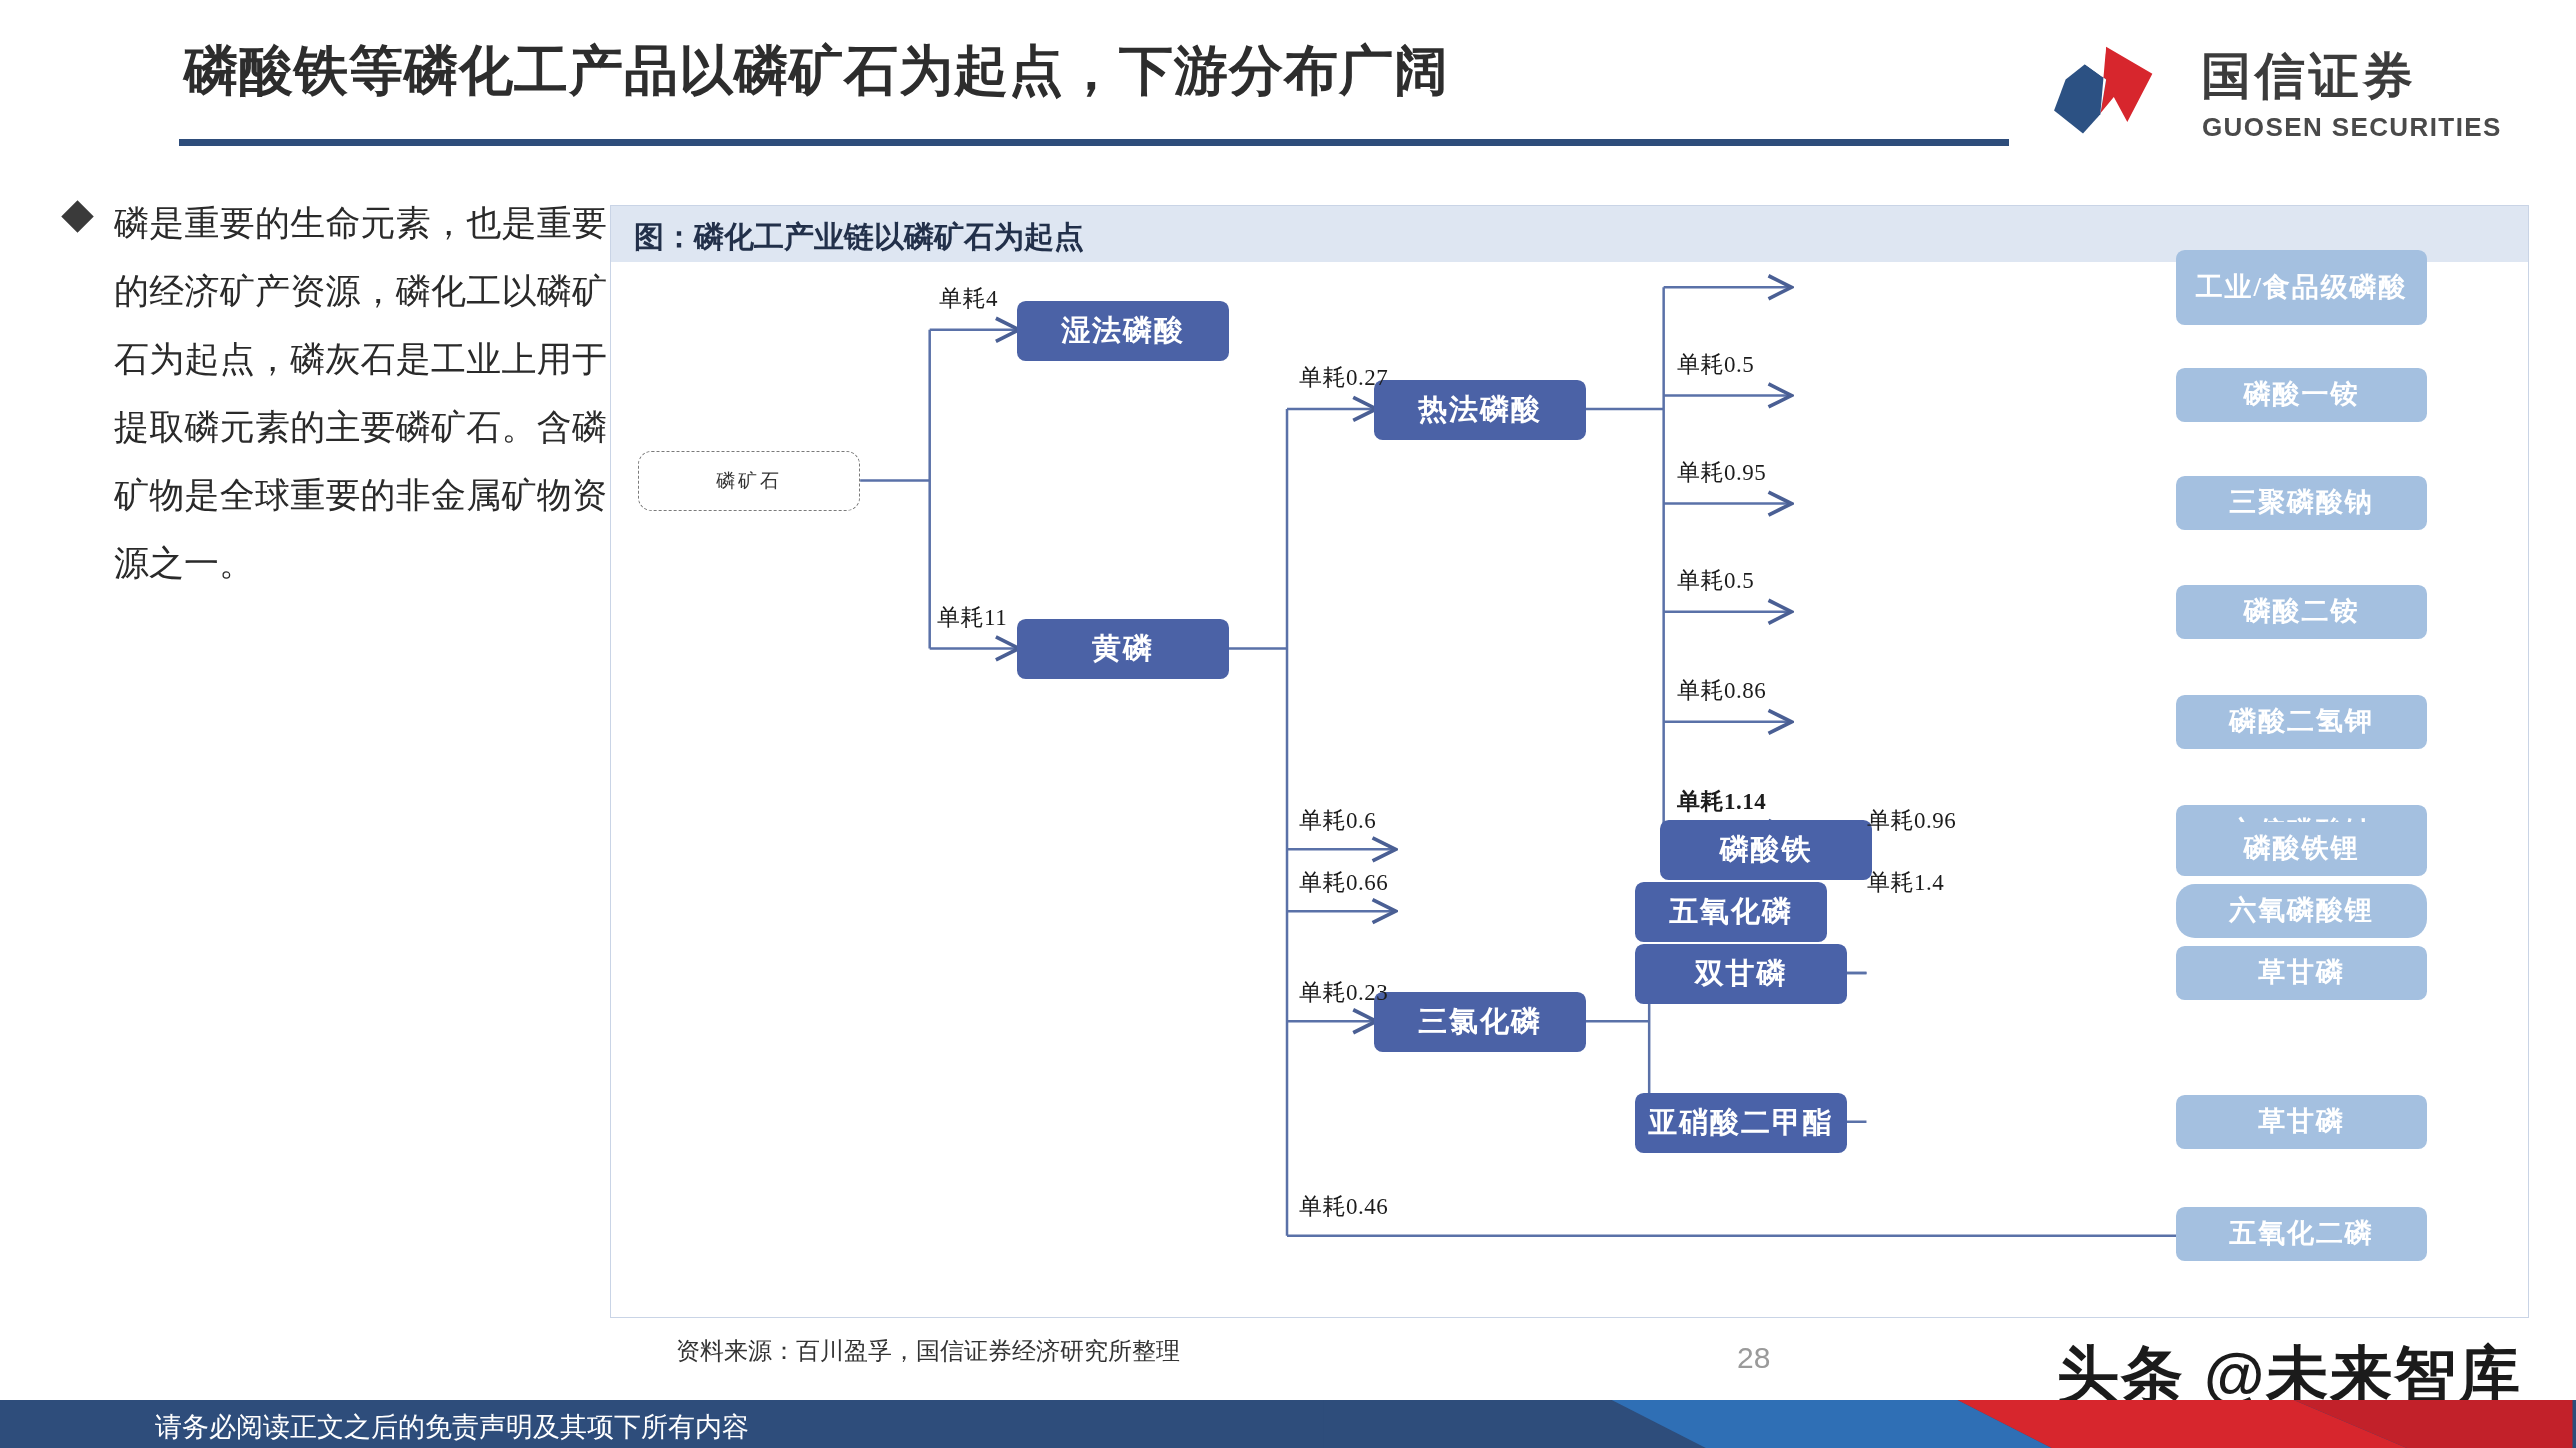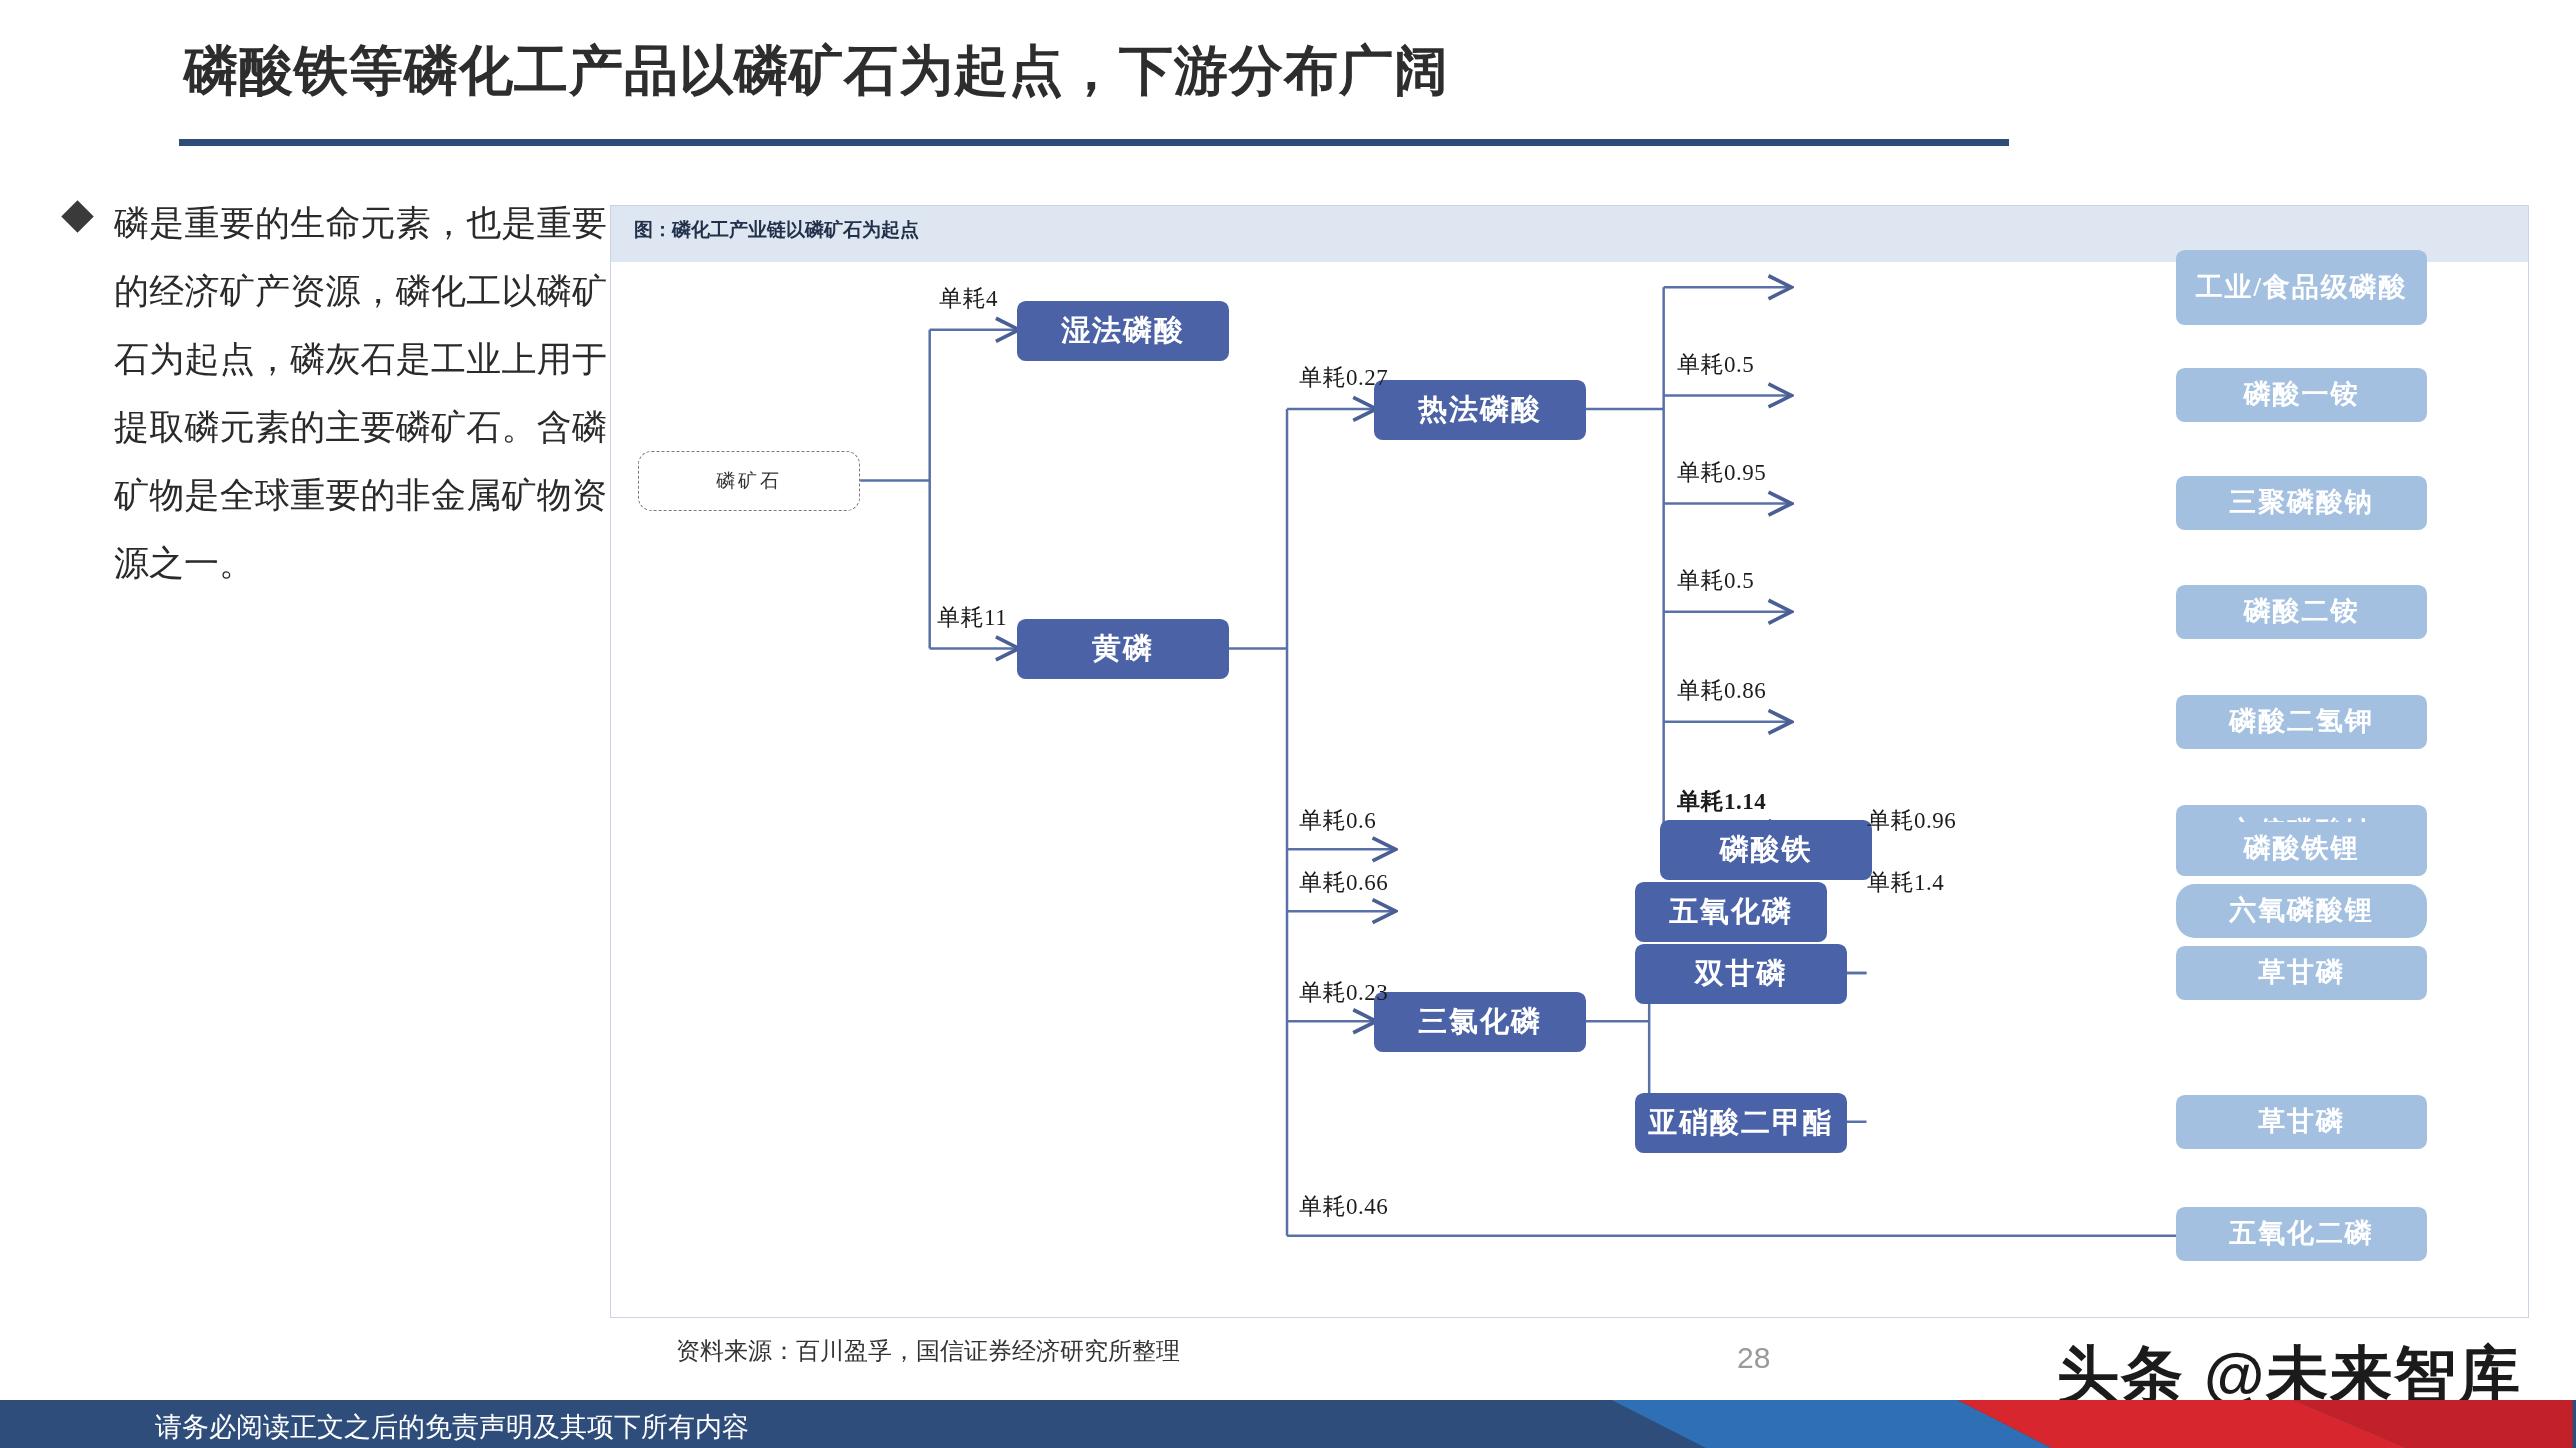--- a/index.html
+++ b/index.html
@@ -28,21 +28,21 @@
            transform:rotate(45deg);margin:15.5px 25px 0 0;}
   .bullet-text{flex:1 1 auto;font-size:35px;line-height:68px;color:#2a2a2a;
                text-align:justify;text-align-last:left;
                font-family:"Liberation Sans","DejaVu Sans",sans-serif;}
 
   
   #figure{position:absolute;left:610px;top:205px;width:1917px;height:1111px;
           border:1px solid #c9d4e6;background:#fff;}
   #figure-caption{position:absolute;left:0;top:0;width:100%;height:56px;
                   background:#dee6f2;}
-  #figure-caption span{position:absolute;left:23px;top:10.6px;font-size:19px;
+  #figure-caption span{position:absolute;left:23px;top:10.6px;font-size:30px;
                   font-weight:bold;color:#22304a;
                   font-family:Liberation Serif, serif;white-space:nowrap;}
   #canvas{position:absolute;left:0;top:56px;width:1917px;height:1053px;}
   #canvas svg{position:absolute;left:0;top:0;}
 
   .node{position:absolute;box-sizing:border-box;display:flex;
         align-items:center;justify-content:center;text-align:center;
         border-radius:8.7px;color:#fff;font-weight:bold;
         font-family:"Liberation Serif","DejaVu Serif",serif;
         letter-spacing:1.9px;line-height:1.15;}
@@ -71,20 +71,29 @@
                 font-family:"Liberation Sans","DejaVu Sans",sans-serif;}
   #footbar svg{position:absolute;right:0;top:0;}
 </style>
 </head>
 <body>
 
 <div id="header">
   <div id="title">磷酸铁等磷化工产品以磷矿石为起点，下游分布广阔</div>
   <div id="title-rule"></div>
 
+  <div id="logo">
+    <svg id="logo-mark" viewBox="0 0 130 110">
+      <path d="M62 6 L110 34 L84 84 L70 58 L52 80 Z" fill="#d7262d"></path>
+      <path d="M40 24 L62 40 L56 76 L38 96 L8 72 L20 40 Z" fill="#2c5183"></path>
+      <path d="M40 24 L62 40 L56 76 L62 6 Z" fill="#fff"></path>
+    </svg>
+    <div id="logo-cn">国信证券</div>
+    <div id="logo-en">GUOSEN SECURITIES</div>
+  </div>
 </div>
 
 <div id="sidebar">
   <div class="bullet-row">
     <span class="diamond"></span>
     <span class="bullet-text">磷是重要的生命元素，也是重要的经济矿产资源，磷化工以磷矿石为起点，磷灰石是工业上用于提取磷元素的主要磷矿石。含磷矿物是全球重要的非金属矿物资源之一。</span>
   </div>
 </div>
 
 <div id="figure">

